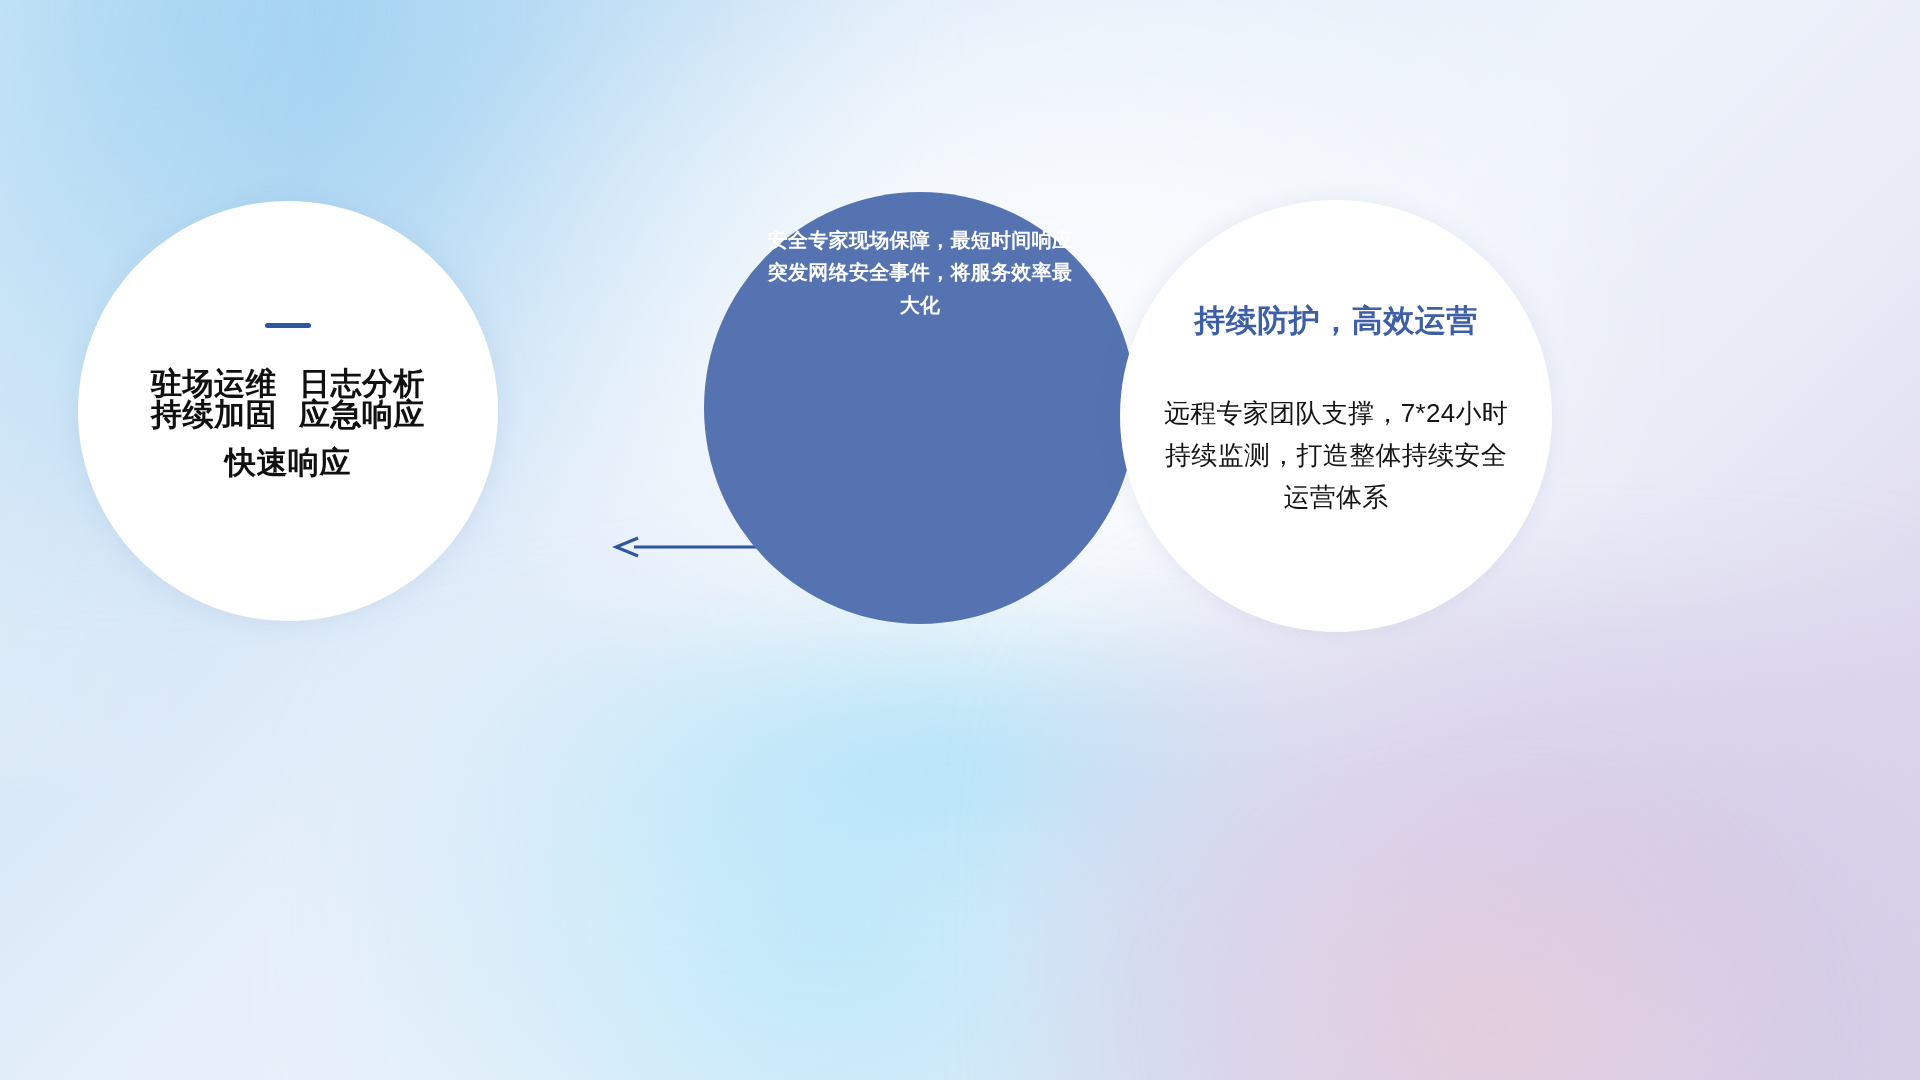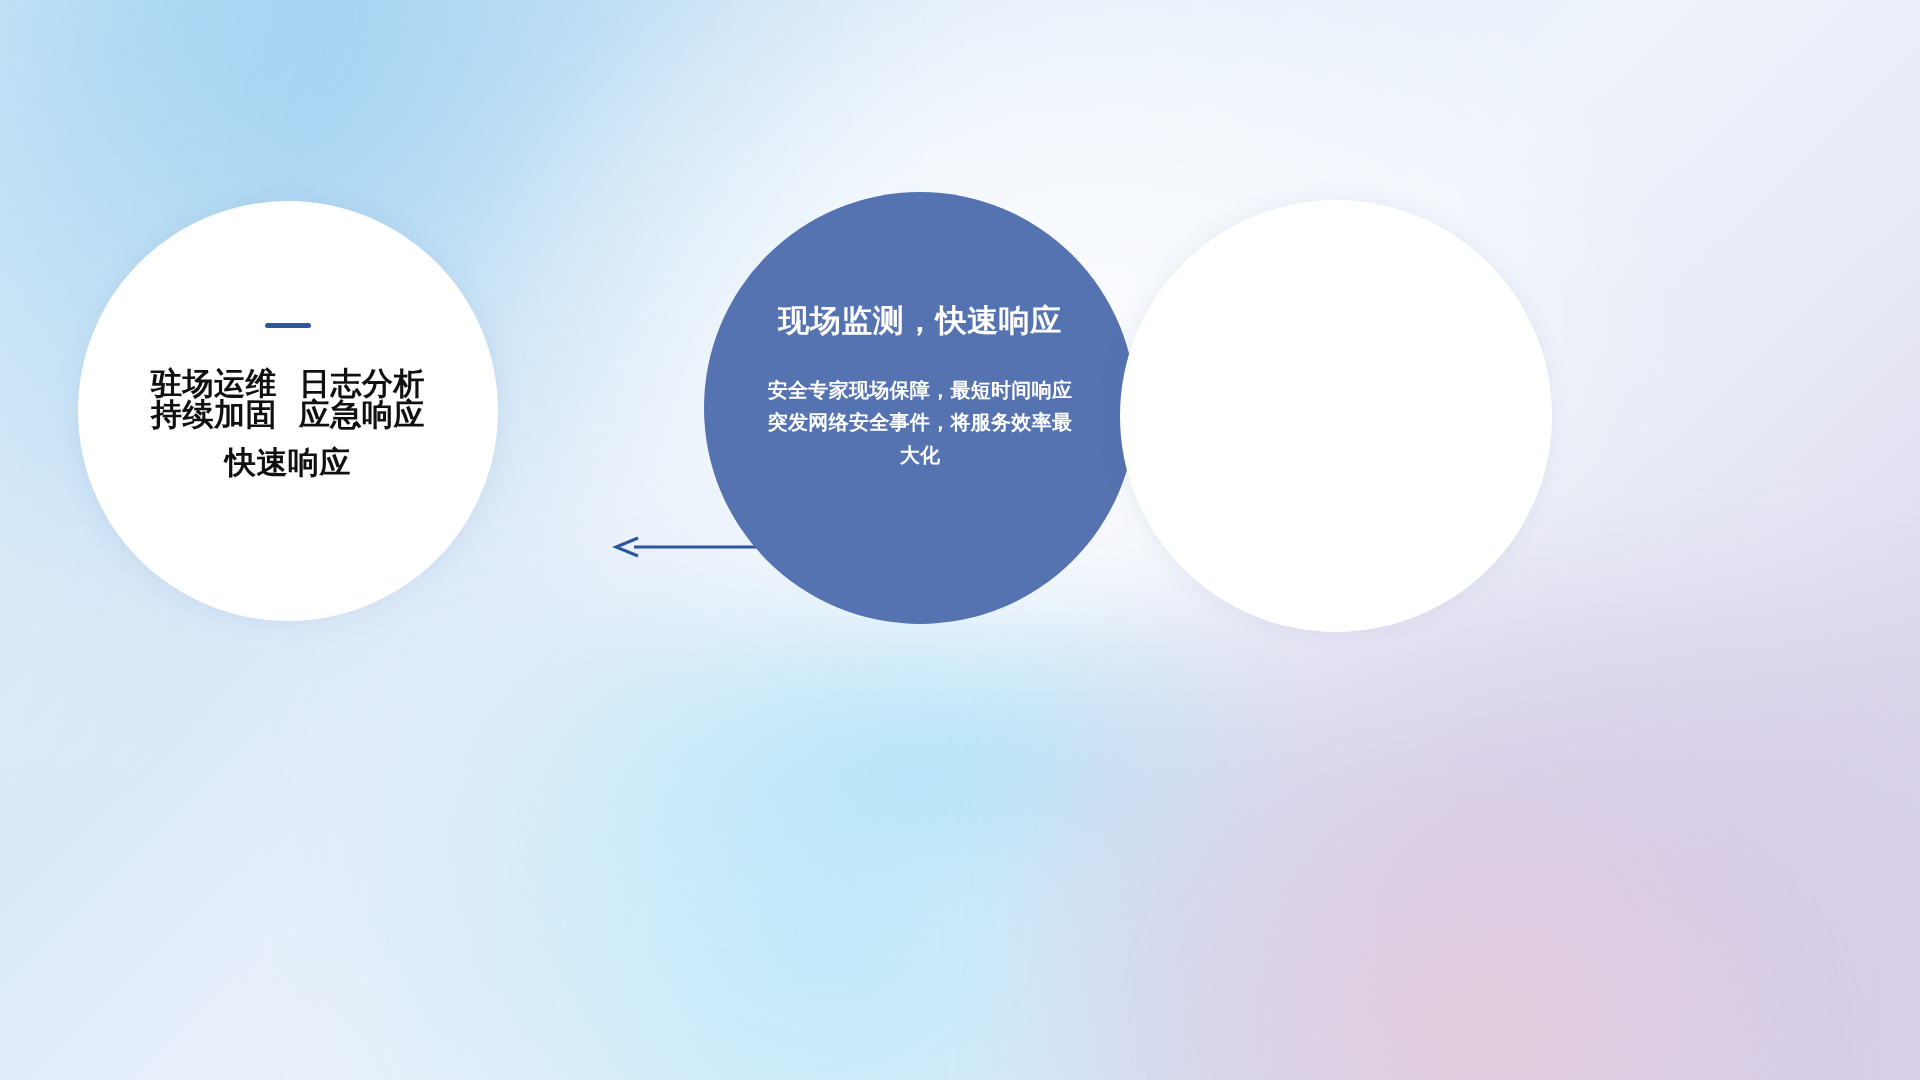--- a/index.html
+++ b/index.html
@@ -144,18 +144,19 @@
 <div class="circle circle-left">
   <div class="dash"></div>
   <div class="left-lines">
     <div class="ln ln1"><span>驻场运维</span><span class="gap"></span><span>日志分析</span></div>
     <div class="ln ln2"><span>持续加固</span><span class="gap"></span><span>应急响应</span></div>
     <div class="ln ln3"><span>快速响应</span></div>
   </div>
 </div>
 
 <div class="circle circle-mid">
-  <div class="head">现场监测，快速响应</div>
   <div class="body">安全专家现场保障，最短时间响应突发网络安全事件，将服务效率最大化</div>
 </div>
 
 <div class="circle circle-right">
+  <div class="head">持续防护，高效运营</div>
+  <div class="body">远程专家团队支撑，7*24小时持续监测，打造整体持续安全运营体系</div>
 </div>
 
 </body></html>

